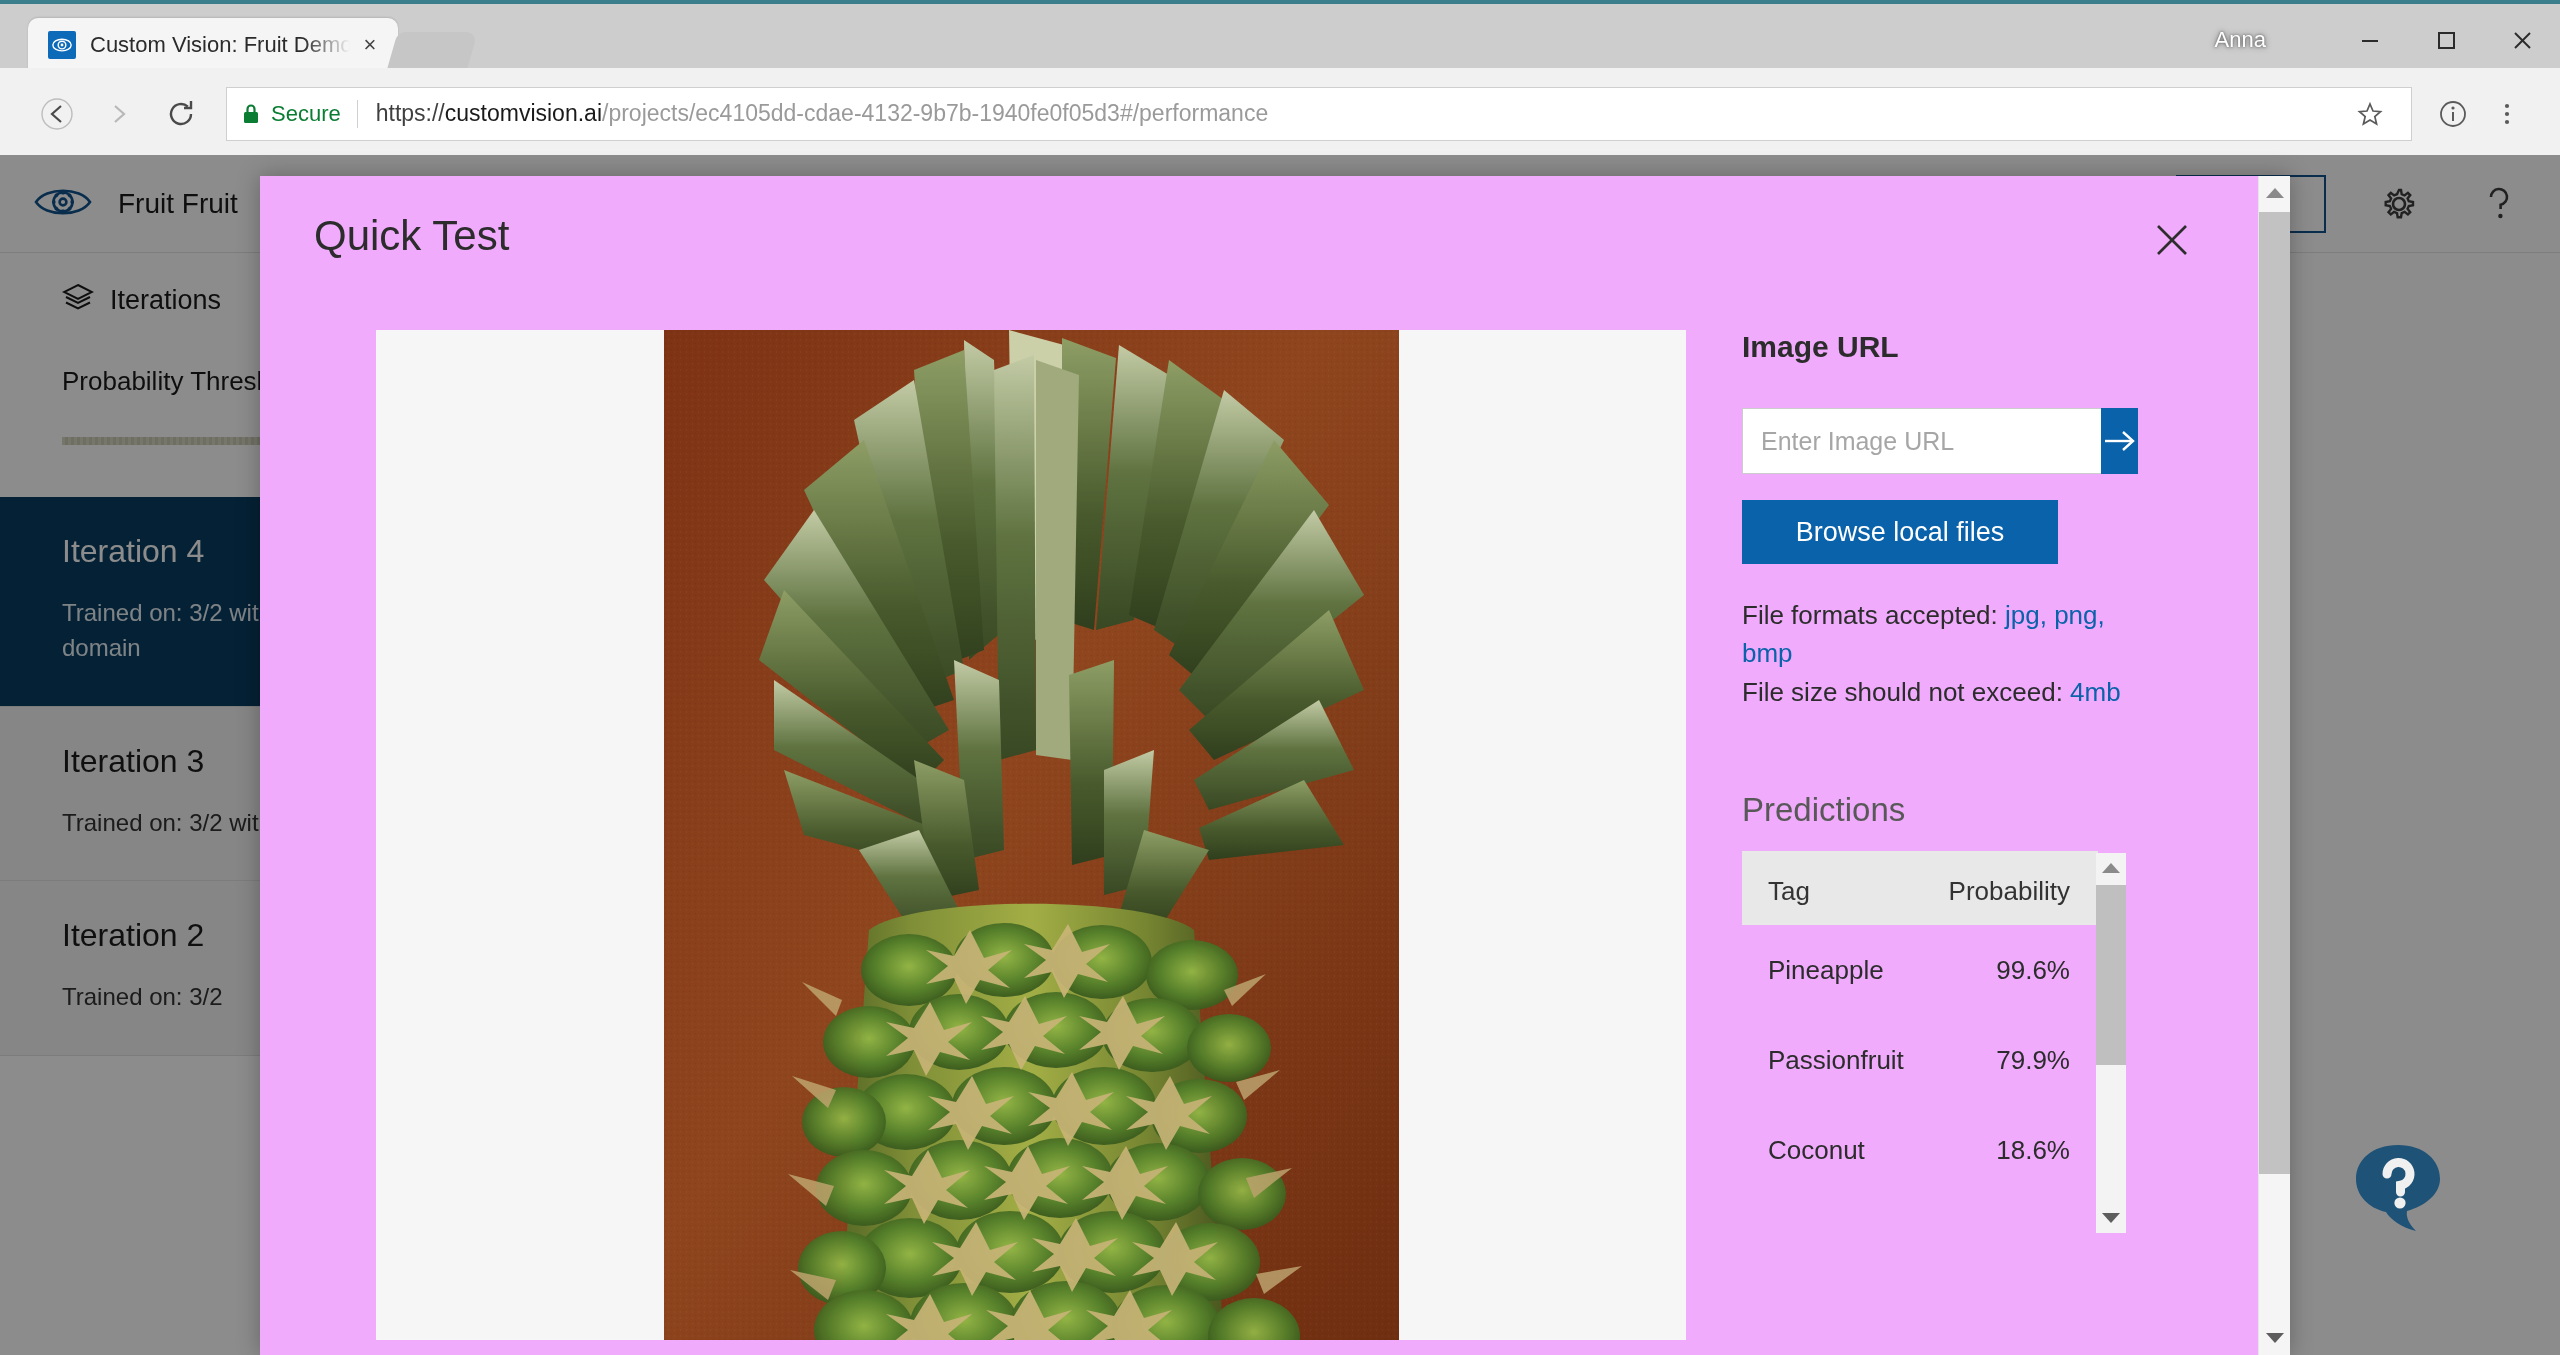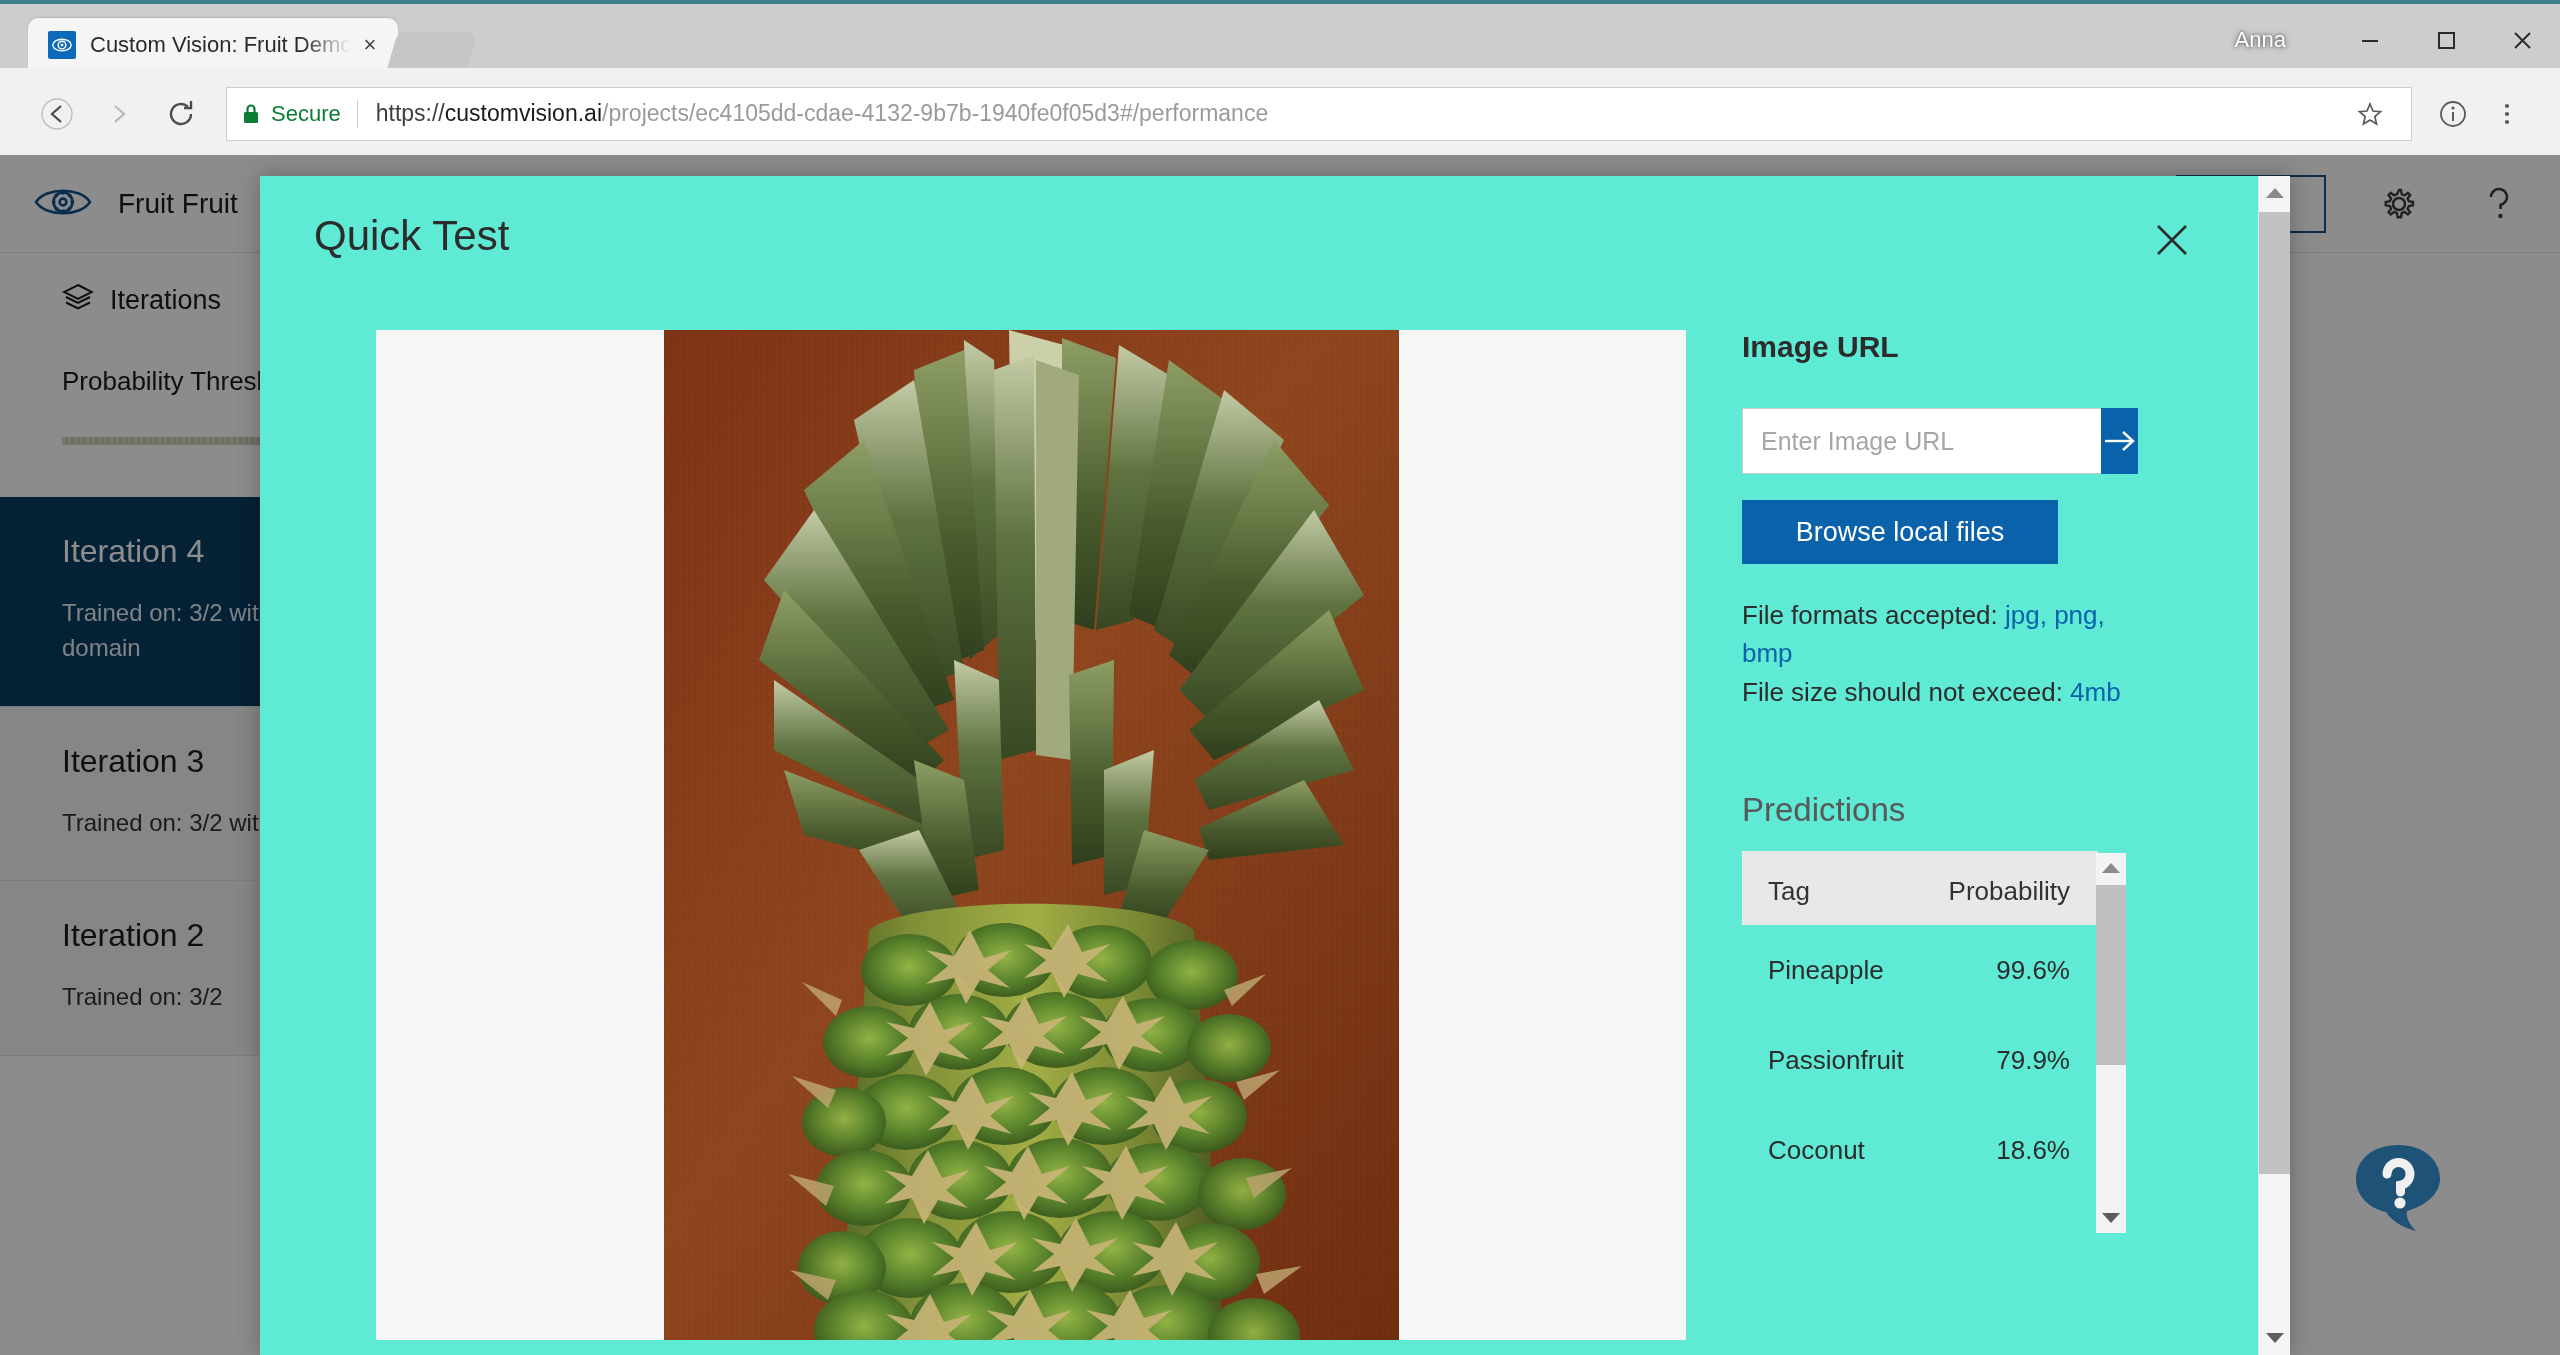--- a/index.html
+++ b/index.html
@@ -51,21 +51,21 @@
     background: #c6c6c6;
     border-radius: 8px 12px 0 0;
     transform: skewX(-16deg);
     align-self: flex-end;
   }
 
   .winctrls { position: absolute; top: 4px; right: 0; height: 64px; display: flex; align-items: center; }
   .user-chip {
     font-size: 22px; color: #ffffff;
     text-shadow: 0 0 3px rgba(0,0,0,.55), 0 0 7px rgba(0,0,0,.4);
-    margin-right: 46px;
+    margin-right: 66px;
   }
   .wbtn {
     width: 76px; height: 64px; display: flex; align-items: center; justify-content: center;
   }
   .wbtn svg { display: block; }
 
   .toolbar {
     position: absolute; top: 68px; left: 0; right: 0; height: 92px;
     background: #f1f1f1;
     border-bottom: 1px solid #c9c9c9;
@@ -140,21 +140,21 @@
   .iter-card.selected .iter-meta { color: #e6eef5; }
 
   .help-fab {
     position: absolute; right: 110px; bottom: 116px;
     width: 104px; height: 104px; z-index: 45;
   }
 
   
   .modal-shell {
     position: absolute; top: 176px; left: 260px; width: 2030px; bottom: 0;
-    background: #5eead4; z-index: 50;
+    background: #f0abfc; z-index: 50;
     box-shadow: 0 0 22px rgba(0,0,0,.28);
     display: flex;
   }
   .modal-body {
     flex: 1 1 auto; position: relative; overflow: hidden;
     padding: 36px 0 0 0;
   }
   .modal-titlebar {
     display: flex; align-items: flex-start; padding: 0 58px 0 54px;
   }

